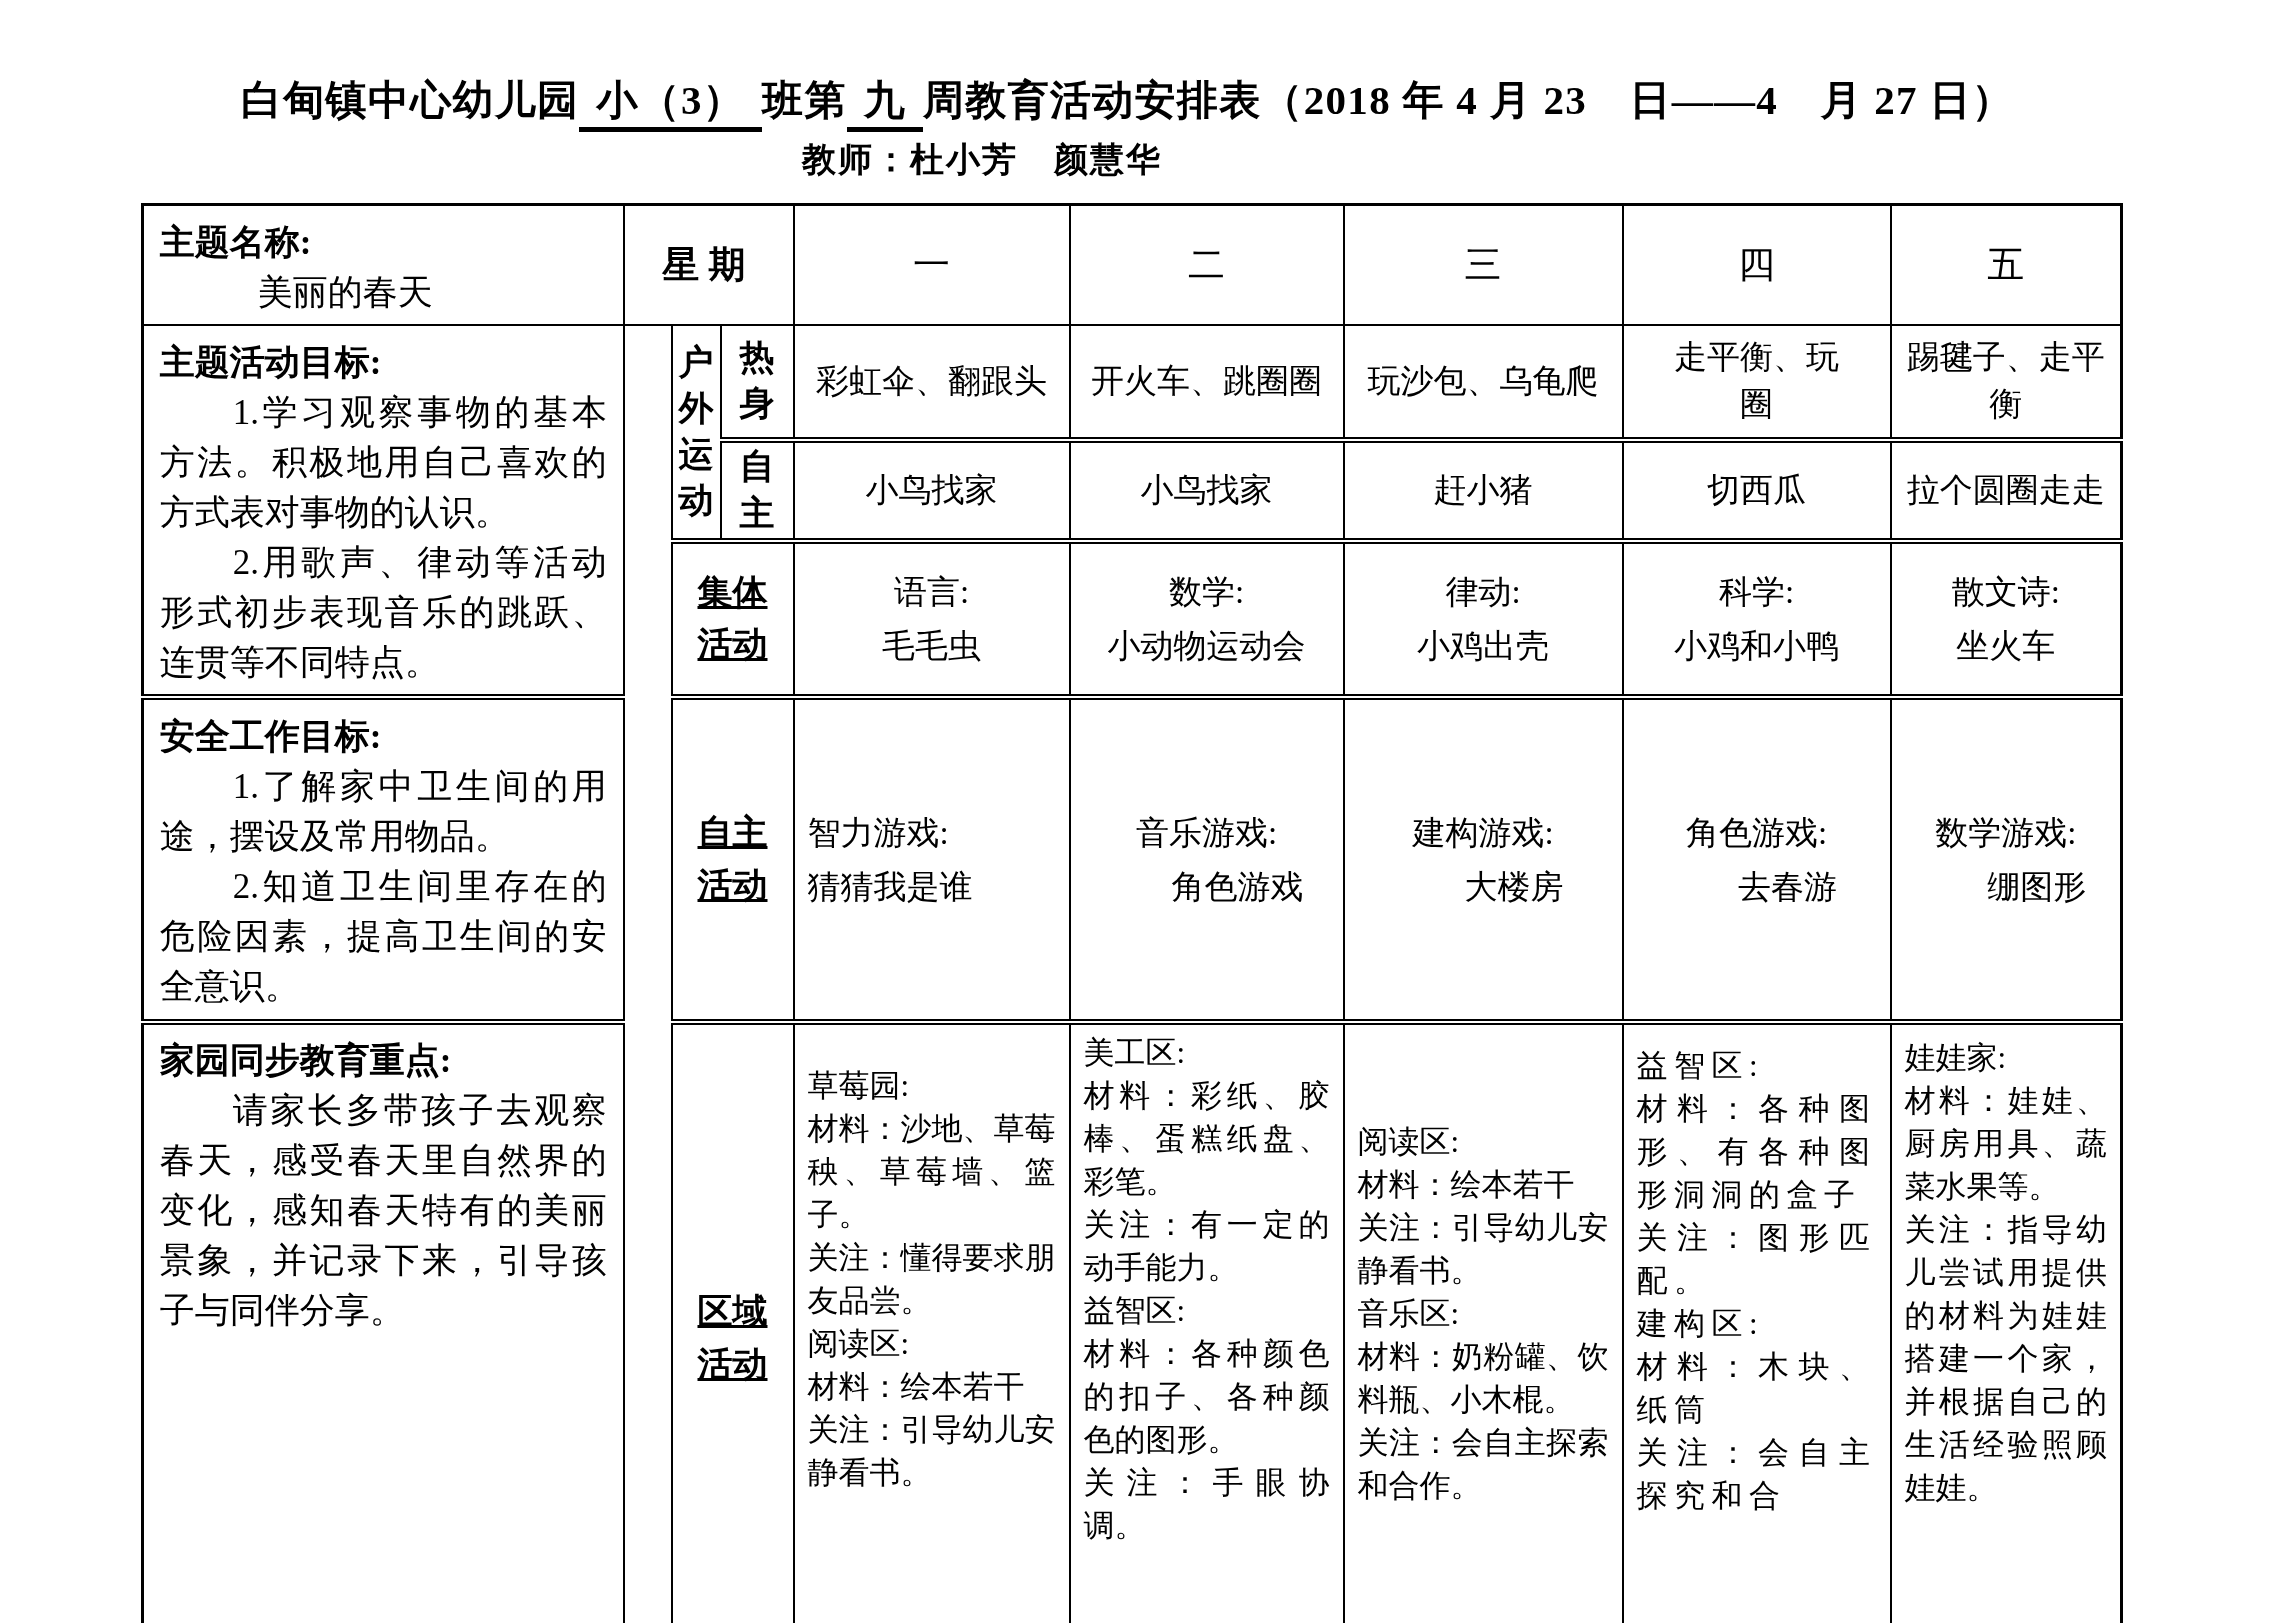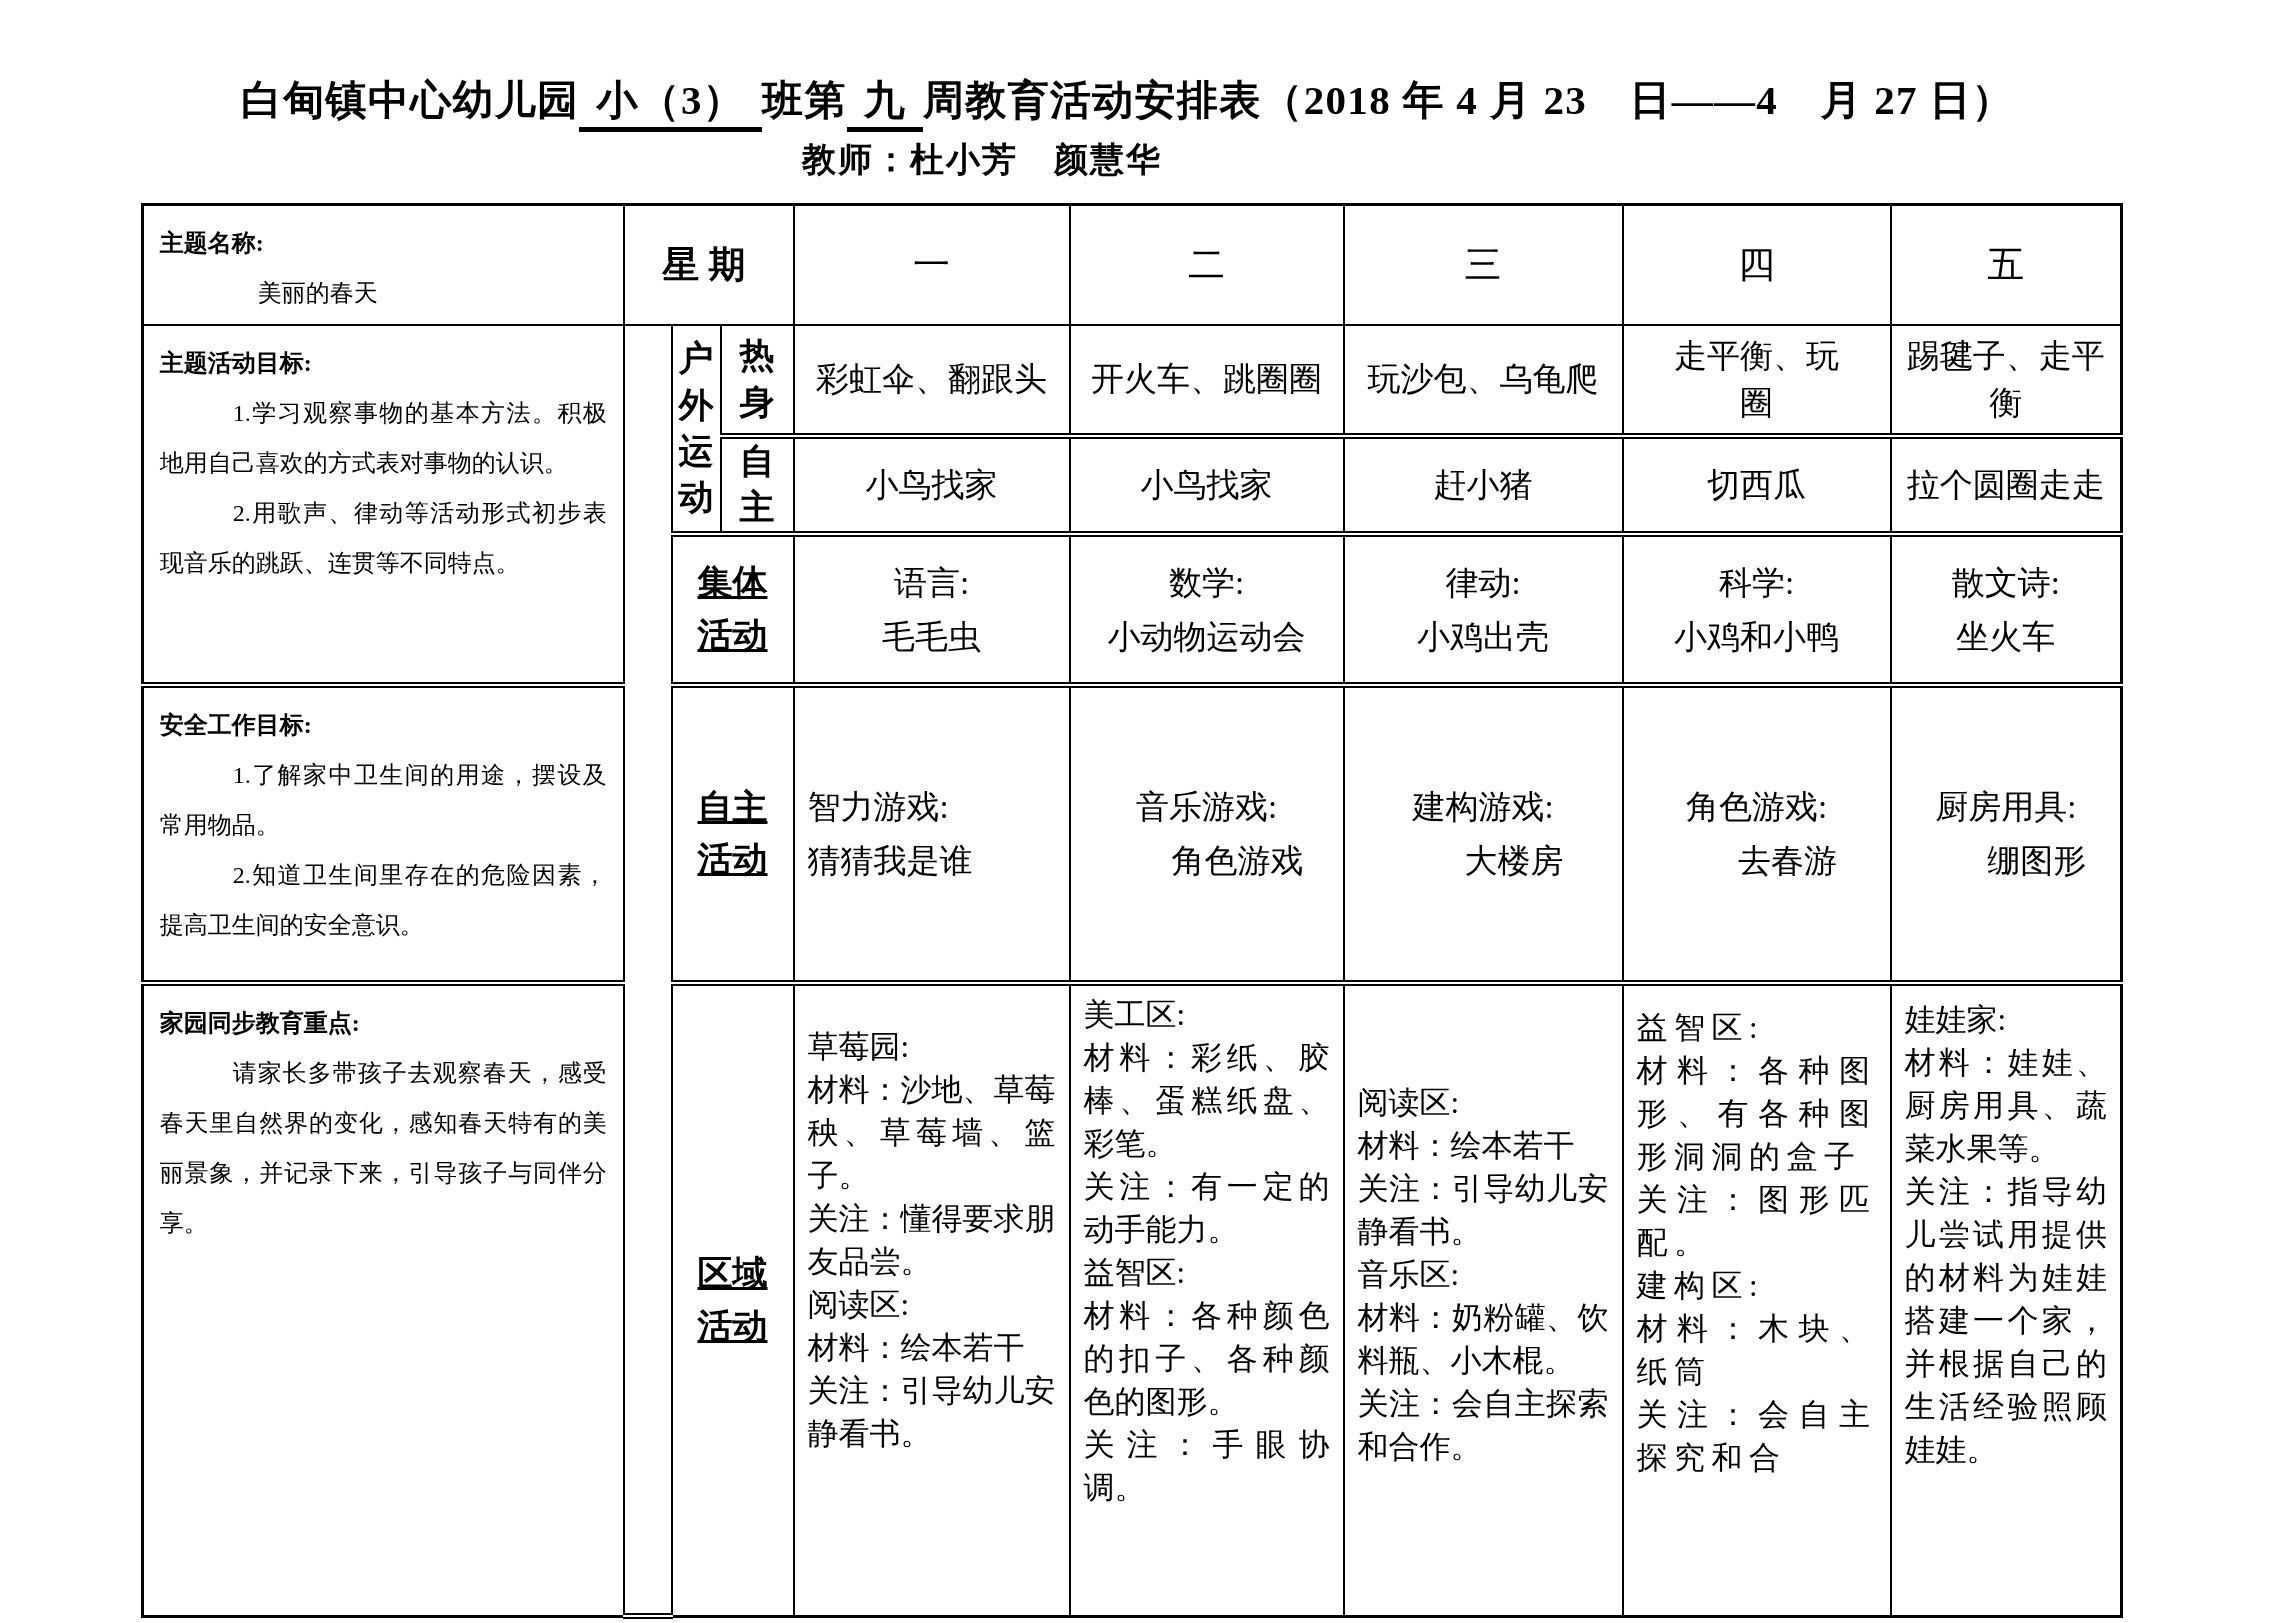--- a/index.html
+++ b/index.html
@@ -29,21 +29,21 @@
   table.sched, table.sched td{border:2.6px solid #000;}
   table.sched{border-width:3.9px;}
   td{padding:0;vertical-align:middle;overflow:hidden;}
   tr.sepdbl td{border-bottom:6.5px double #000;}
   td.hdrsep{border-bottom:3.9px solid #000;}
 
   
   td.leftcol{
     vertical-align:top;text-align:left;
     padding:11.8px 15.7px 6.5px 15.7px;
-    font-size:24px;line-height:50px;
+    font-size:35px;line-height:50px;
   }
   .lc-head{font-weight:bold;}
   .lc-body{text-align:justify;}
   .lc-indent{text-indent:73px;margin:0;}
   .theme-name{margin-left:98px;}
 
   
   .rowlabel{font-weight:bold;font-size:35px;text-align:center;}
   .vstack{width:1.15em;margin:0 auto;word-break:break-all;line-height:1.32;text-align:center;}
   .vstack2{width:2.3em;margin:0 auto;word-break:break-all;line-height:1.5;text-align:center;text-decoration:underline;}
@@ -183,21 +183,21 @@
     </td>
     <td class="cell">
       <div class="twoline">建构游戏:</div>
       <div class="twoline shift2">大楼房</div>
     </td>
     <td class="cell">
       <div class="twoline">角色游戏:</div>
       <div class="twoline shift2">去春游</div>
     </td>
     <td class="cell">
-      <div class="twoline">厨房用具:</div>
+      <div class="twoline">数学游戏:</div>
       <div class="twoline shift2">绷图形</div>
     </td>
   </tr>
 
   <tr style="height:633px">
     <td class="leftcol">
       <div class="lc-head">家园同步教育重点:</div>
       <p class="lc-body lc-indent">请家长多带孩子去观察春天，感受春天里自然界的变化，感知春天特有的美丽景象，并记录下来，引导孩子与同伴分享。</p>
     </td>
     <td class="rowlabel" colspan="2">

